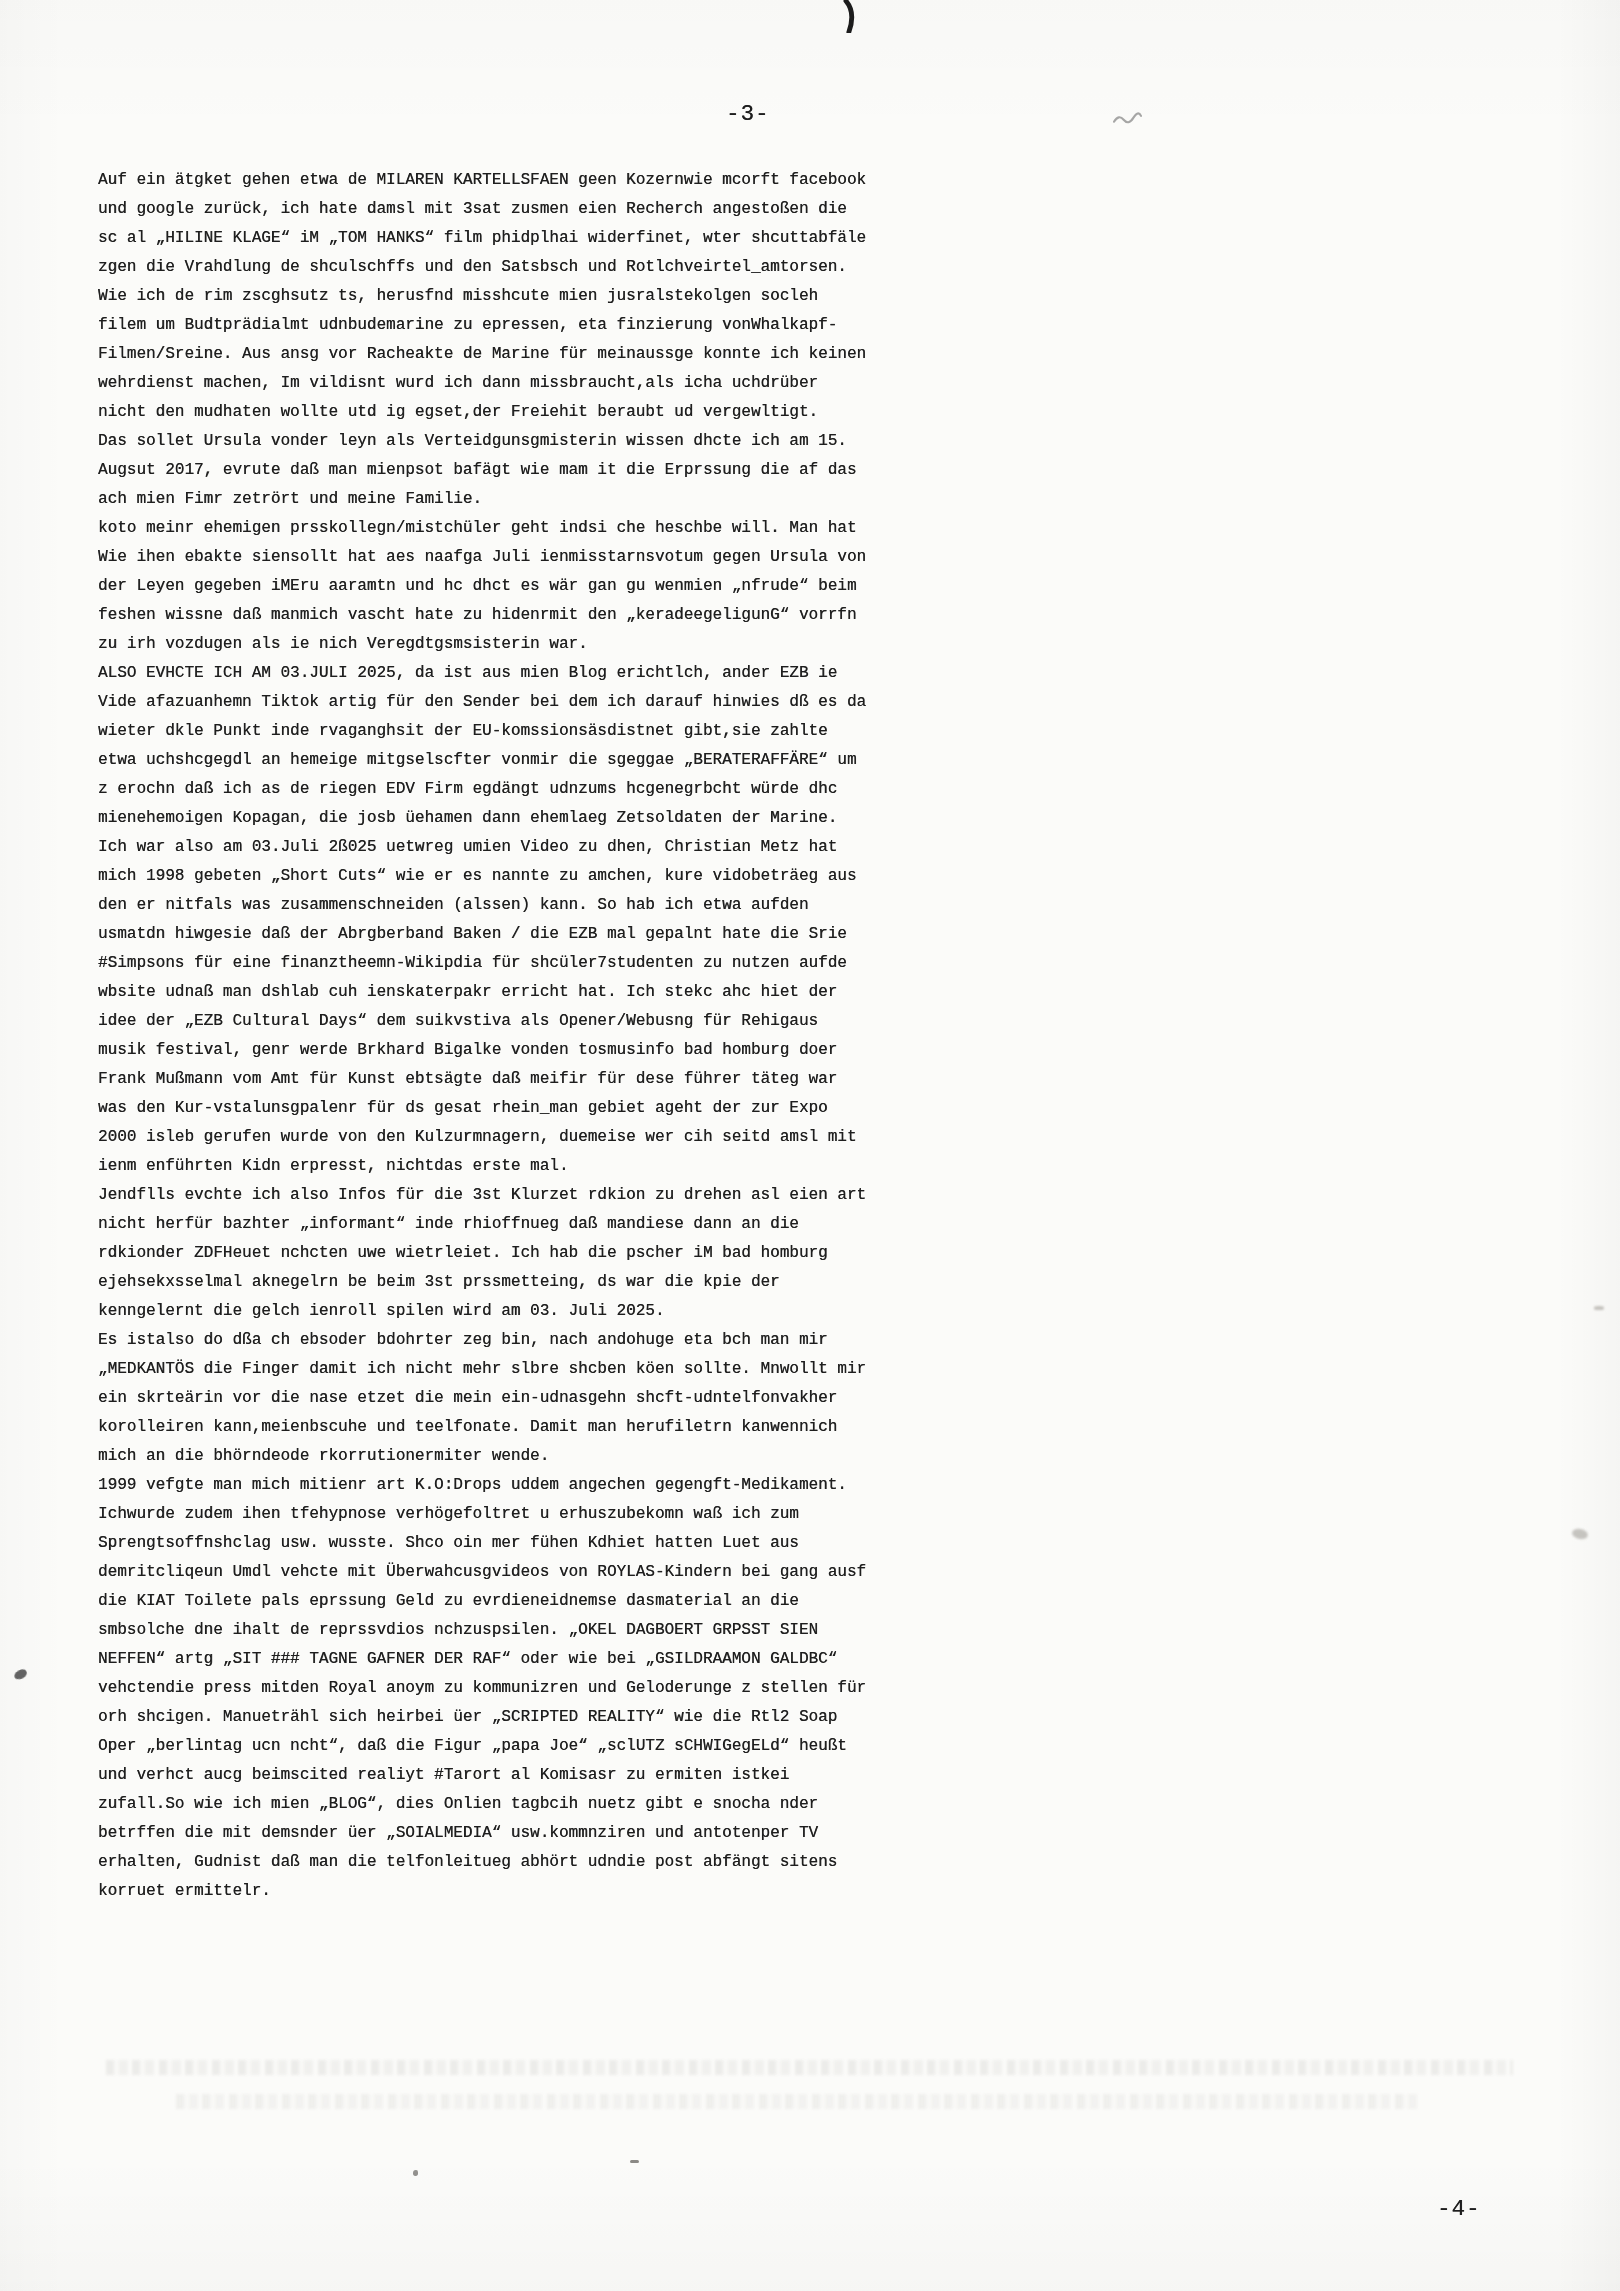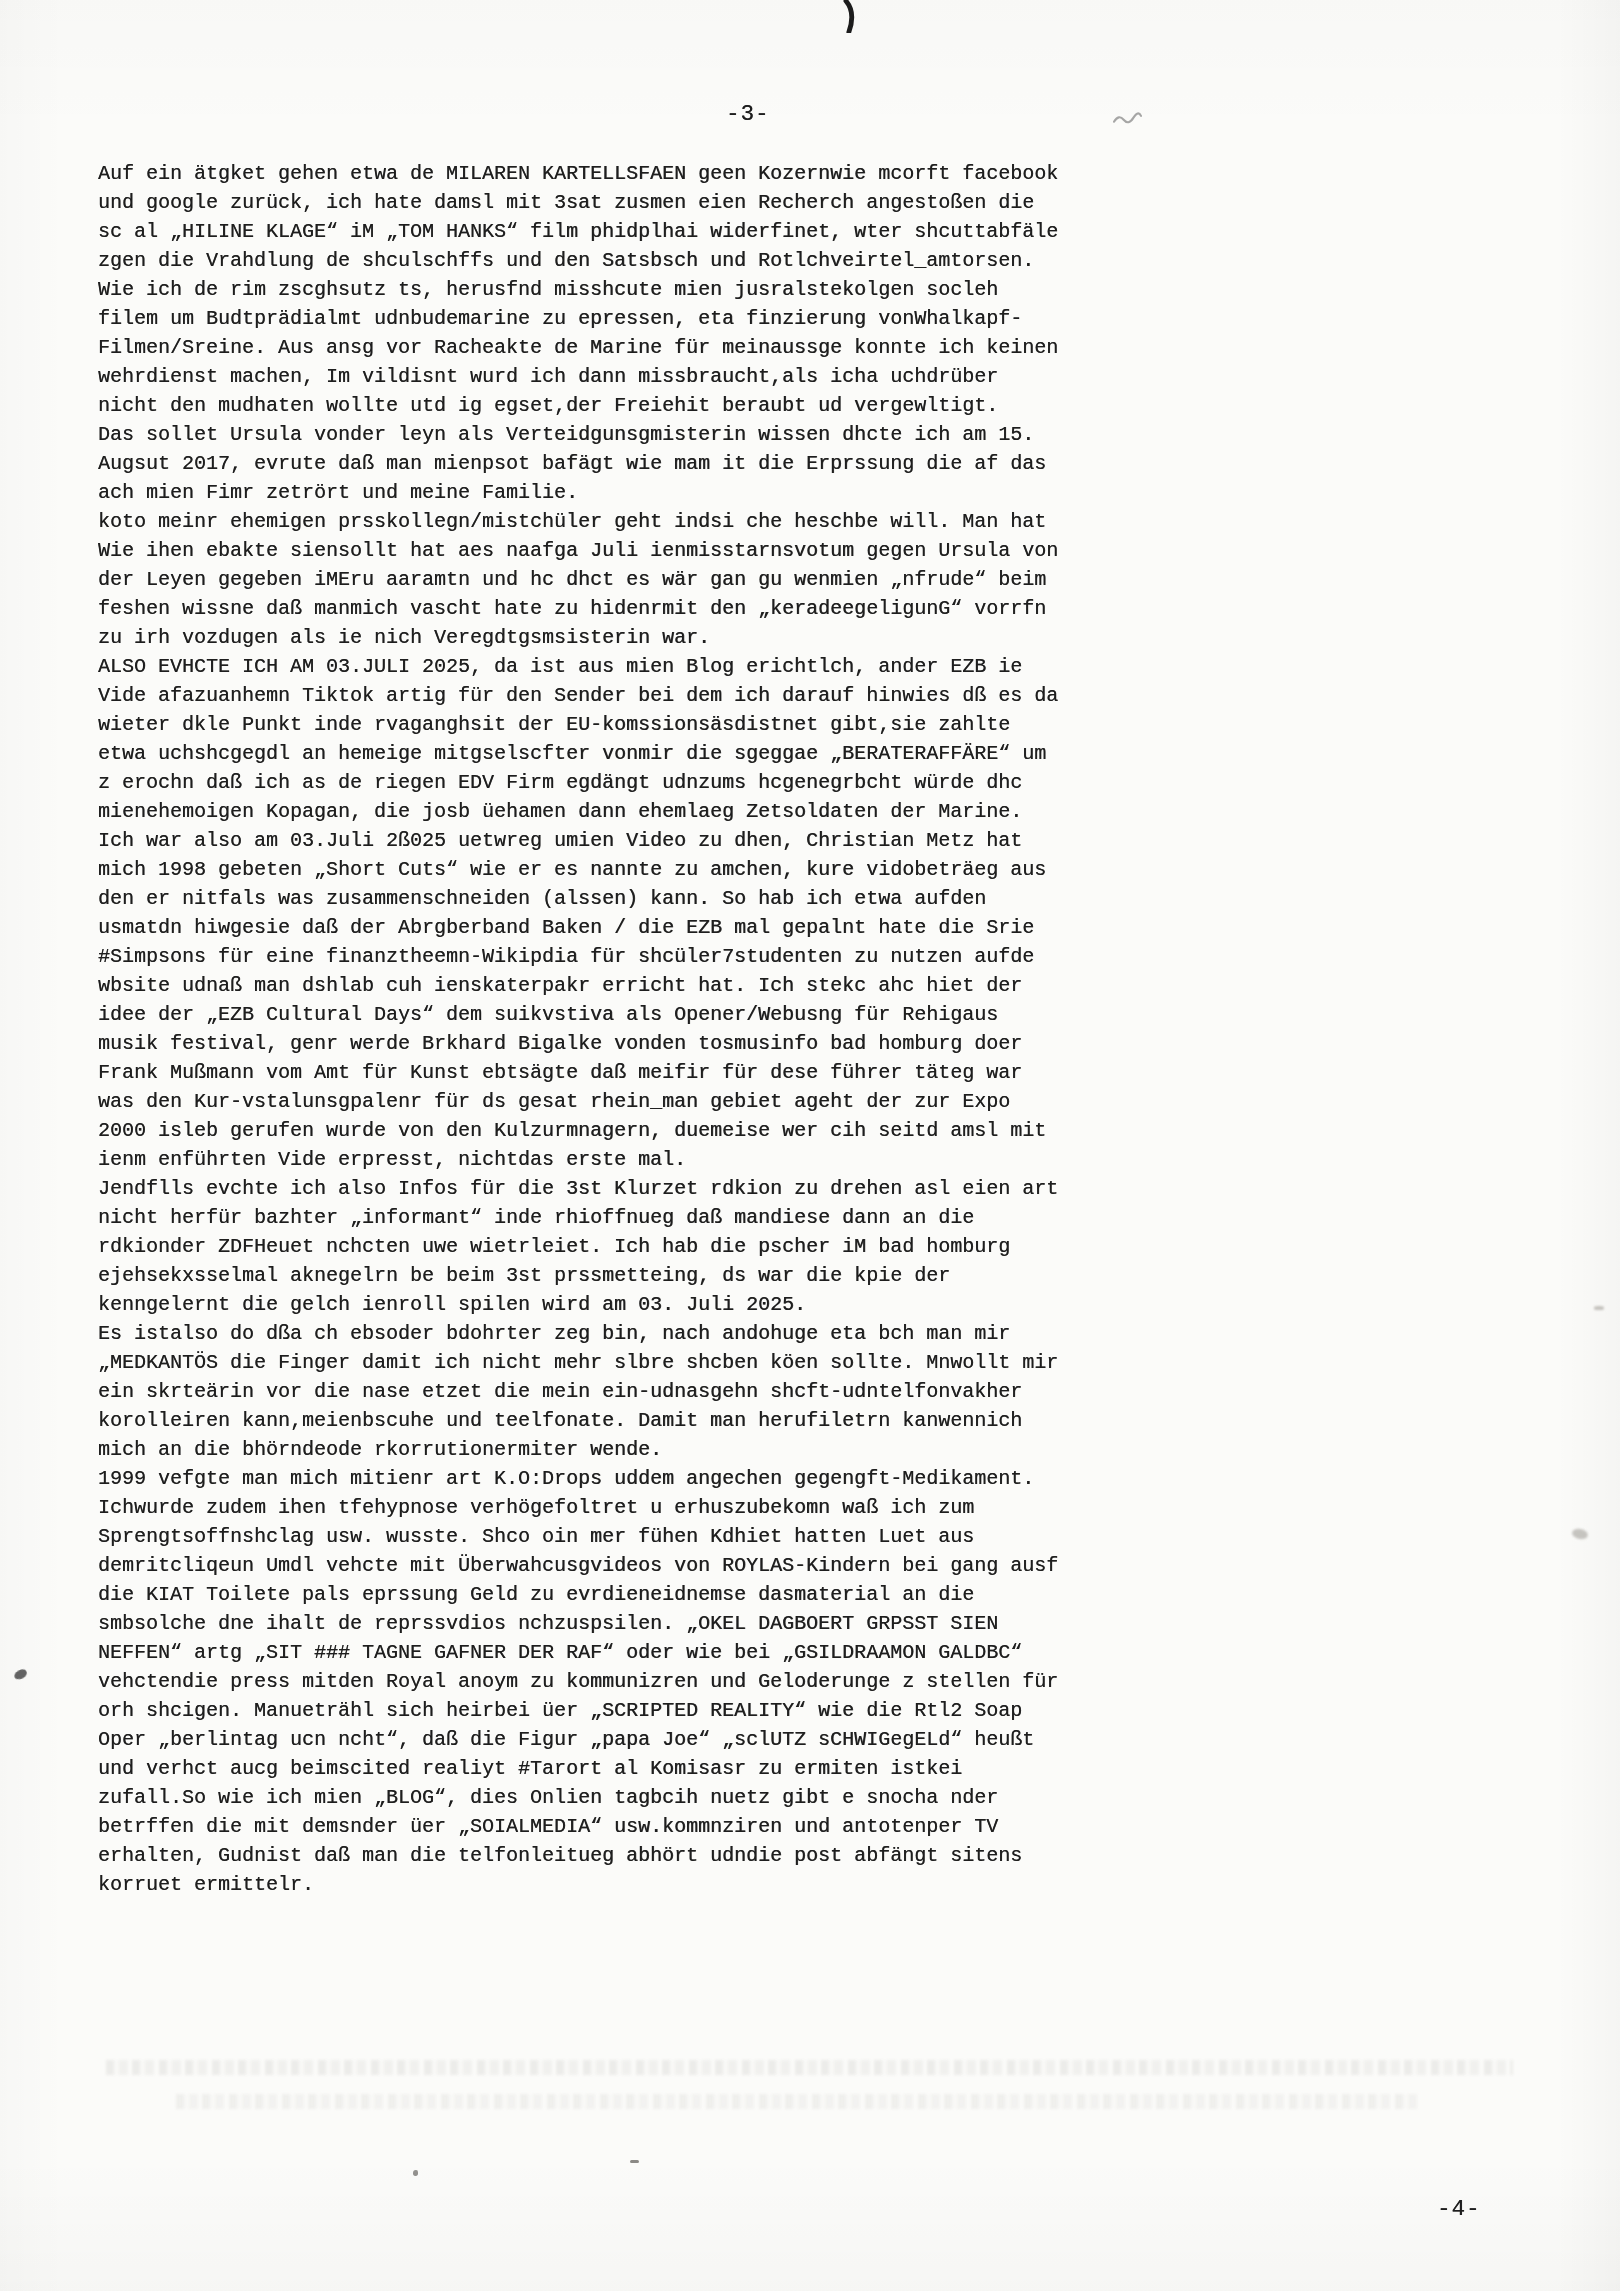--- a/index.html
+++ b/index.html
@@ -25,24 +25,24 @@
     position:absolute;
     color:var(--ink);
     font-size:22.5px;
     letter-spacing:1px;
     text-shadow:0.3px 0.2px 0 rgba(25,25,25,0.85);
   }
   .pagenum.top{left:726px;top:101px;}
   .pagenum.bottom{left:1437px;top:2196px;}
   .doc-body{
     position:absolute;
-    left:98px;top:159px;
+    left:98px;top:166px;
     width:1098px;
     color:var(--ink);
-    font-size:20px;
+    font-size:16px;
     line-height:29px;
     text-shadow:0.3px 0.2px 0 rgba(25,25,25,0.8);
   }
   .doc-body .line{
     white-space:pre;
     height:29px;
   }
   
   .artifact{position:absolute;pointer-events:none;}
   .art-top-tick{left:841px;top:0px;}
@@ -128,21 +128,21 @@
       <div class="line">mich 1998 gebeten „Short Cuts“ wie er es nannte zu amchen, kure vidobeträeg aus</div>
       <div class="line">den er nitfals was zusammenschneiden (alssen) kann. So hab ich etwa aufden</div>
       <div class="line">usmatdn hiwgesie daß der Abrgberband Baken / die EZB mal gepalnt hate die Srie</div>
       <div class="line">#Simpsons für eine finanztheemn-Wikipdia für shcüler7studenten zu nutzen aufde</div>
       <div class="line">wbsite udnaß man dshlab cuh ienskaterpakr erricht hat. Ich stekc ahc hiet der</div>
       <div class="line">idee der „EZB Cultural Days“ dem suikvstiva als Opener/Webusng für Rehigaus</div>
       <div class="line">musik festival, genr werde Brkhard Bigalke vonden tosmusinfo bad homburg doer</div>
       <div class="line">Frank Mußmann vom Amt für Kunst ebtsägte daß meifir für dese führer täteg war</div>
       <div class="line">was den Kur-vstalunsgpalenr für ds gesat rhein_man gebiet ageht der zur Expo</div>
       <div class="line">2000 isleb gerufen wurde von den Kulzurmnagern, duemeise wer cih seitd amsl mit</div>
-      <div class="line">ienm enführten Vide erpresst, nichtdas erste mal.</div>
+      <div class="line">ienm enführten Kidn erpresst, nichtdas erste mal.</div>
       <div class="line">Jendflls evchte ich also Infos für die 3st Klurzet rdkion zu drehen asl eien art</div>
       <div class="line">nicht herfür bazhter „informant“ inde rhioffnueg daß mandiese dann an die</div>
       <div class="line">rdkionder ZDFHeuet nchcten uwe wietrleiet. Ich hab die pscher iM bad homburg</div>
       <div class="line">ejehsekxsselmal aknegelrn be beim 3st prssmetteing, ds war die kpie der</div>
       <div class="line">kenngelernt die gelch ienroll spilen wird am 03. Juli 2025.</div>
       <div class="line">Es istalso do dßa ch ebsoder bdohrter zeg bin, nach andohuge eta bch man mir</div>
       <div class="line">„MEDKANTÖS die Finger damit ich nicht mehr slbre shcben köen sollte. Mnwollt mir</div>
       <div class="line">ein skrteärin vor die nase etzet die mein ein-udnasgehn shcft-udntelfonvakher</div>
       <div class="line">korolleiren kann,meienbscuhe und teelfonate. Damit man herufiletrn kanwennich</div>
       <div class="line">mich an die bhörndeode rkorrutionermiter wende.</div>

